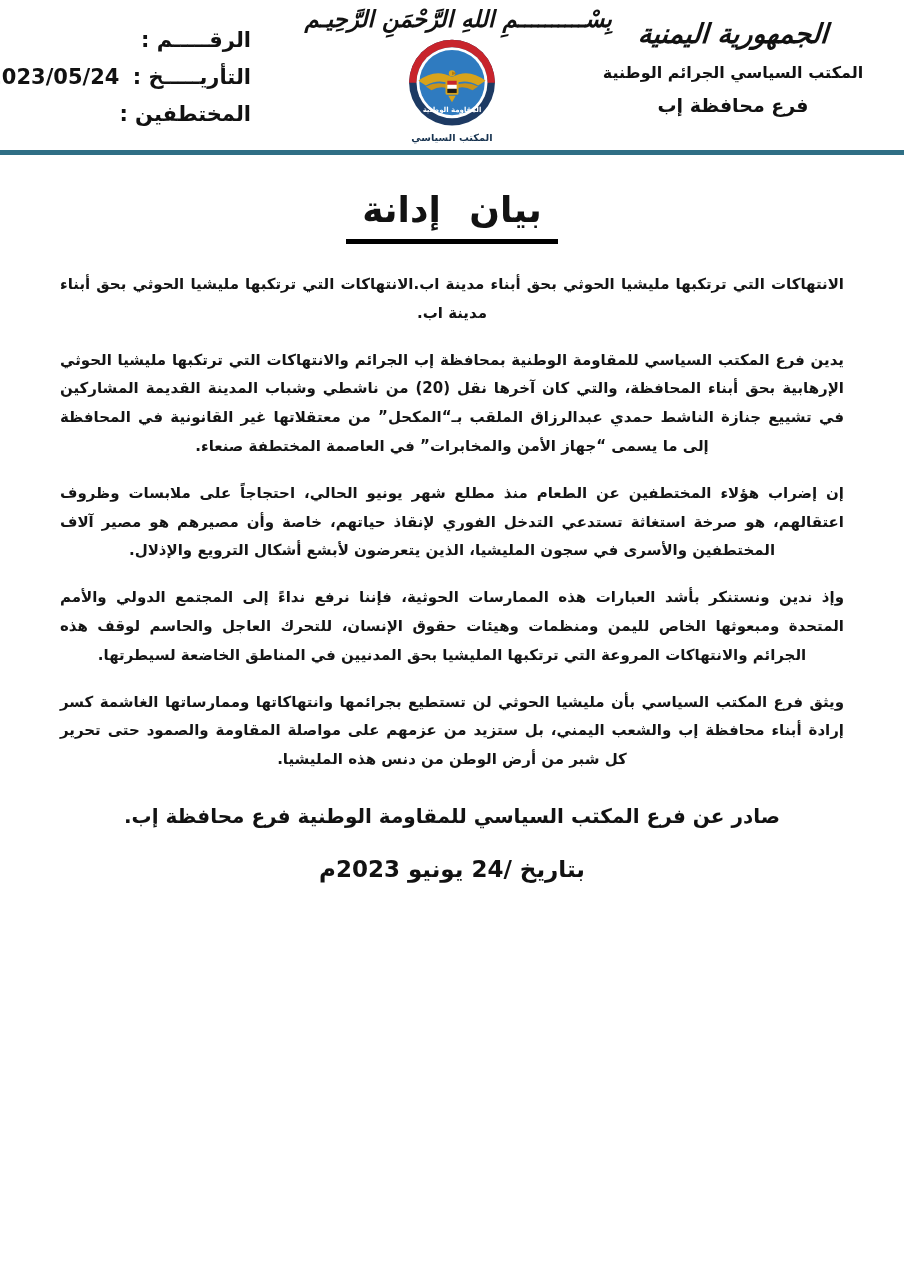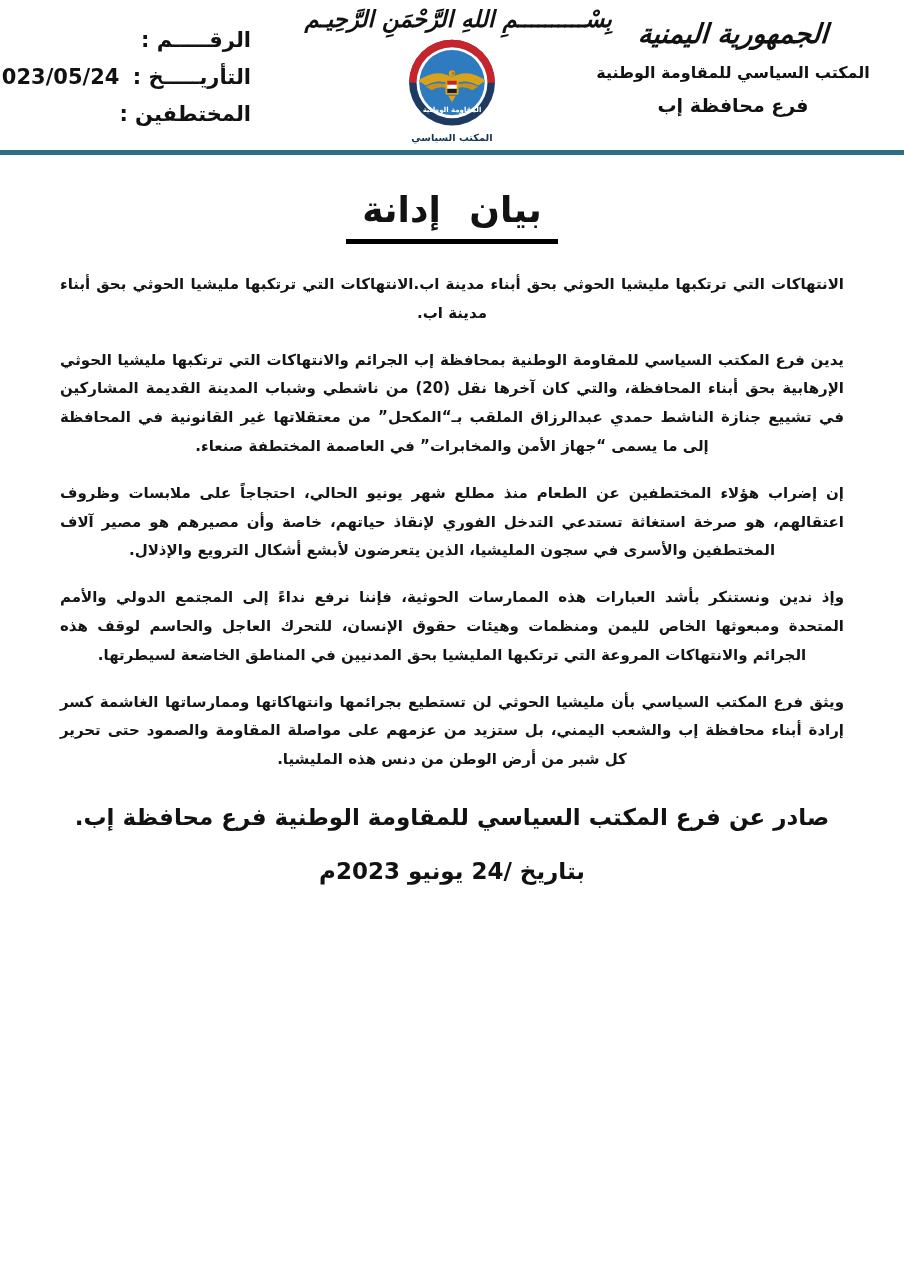--- a/index.html
+++ b/index.html
@@ -49,33 +49,33 @@
     display: inline-block; font-size: 36px; font-weight: 900;
     word-spacing: 16px; border-bottom: 5px solid #000;
     padding: 0 16px 9px 16px;
   }
   .para {
     font-size: 15px; font-weight: 700; line-height: 1.92;
     text-align: justify; text-align-last: center;
     margin-bottom: 18px; color: #151515;
   }
   .footer-block { margin-top: 30px; text-align: center; direction: rtl; }
-  .footer-line1 { font-size: 23px; font-weight: 900; letter-spacing: 0; }
+  .footer-line1 { font-size: 20px; font-weight: 900; letter-spacing: 0; }
   .footer-line2 { font-size: 23px; font-weight: 900; margin-top: 28px; }
 </style>
 </head>
 <body>
 
 <div class="page">
 
   <header class="letterhead">
 
     <div class="org-block">
       <div class="org-country">الجمهورية اليمنية</div>
-      <div class="org-office">المكتب السياسي للمقاومة الوطنية</div>
+      <div class="org-office">المكتب السياسي الجرائم الوطنية</div>
       <div class="org-branch">فرع محافظة إب</div>
     </div>
 
     <div class="center-block">
       <div class="bismillah">بِسْــــــــــمِ اللهِ الرَّحْمَنِ الرَّحِيـم</div>
       <svg class="emblem" width="112" height="116" viewBox="0 0 120 124">
 
         <circle cx="60" cy="52" r="46" fill="#1d3a63"></circle>
 
         <path d="M14,52 A46,46 0 0 1 106,52 L98,52 A38,38 0 0 0 22,52 Z" fill="#c8242c"></path>

